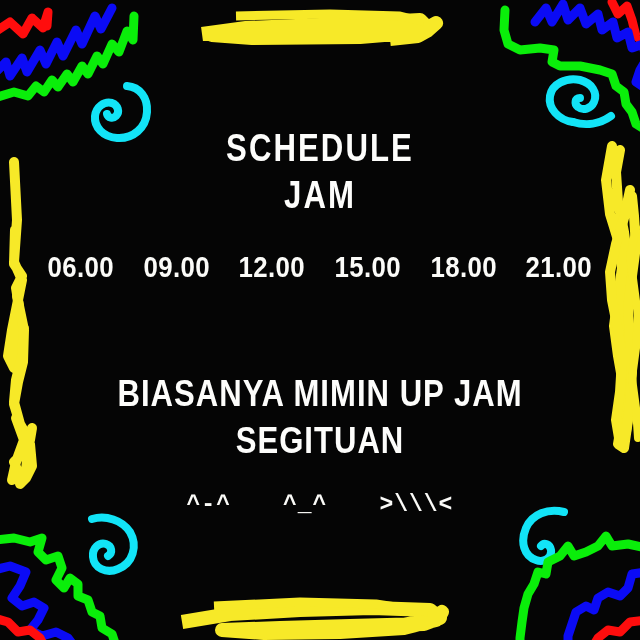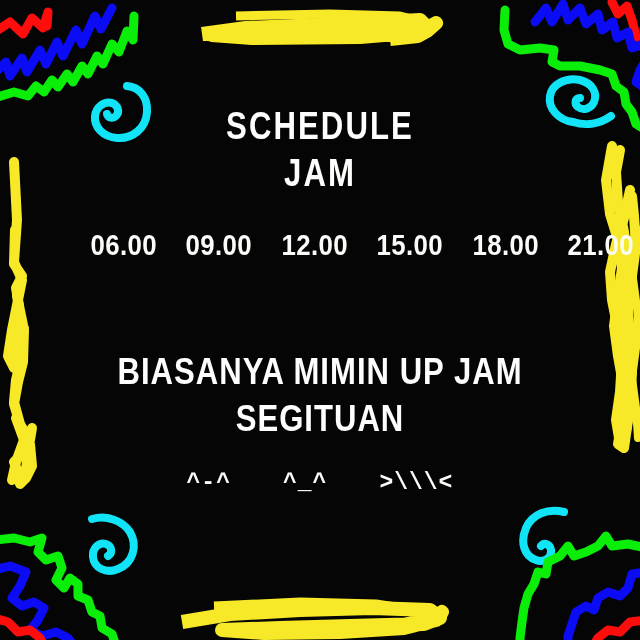--- a/index.html
+++ b/index.html
@@ -22,20 +22,21 @@
     height: 640px;
     pointer-events: none;
   }
   #content {
     position: absolute;
     inset: 0;
     display: flex;
     flex-direction: column;
     align-items: center;
     text-align: center;
+    margin-top: 22px;
   }
   .title-block {
     position: absolute;
     top: 103px;
     left: 0;
     right: 0;
   }
   .title-line {
     display: block;
     color: #fdfdfb;
@@ -45,21 +46,21 @@
     line-height: 47px;
     letter-spacing: 2.5px;
     transform: scaleX(0.82);
   }
   .times-row {
     position: absolute;
     top: 228px;
     left: 0;
     right: 0;
     display: flex;
-    justify-content: flex-end;
+    justify-content: center;
     align-items: baseline;
     gap: 18px;
   }
   .time-chip {
     color: #fbfbf8;
     font-family: "Liberation Sans Narrow", "Liberation Sans", sans-serif;
     font-weight: 700;
     font-size: 30px;
     line-height: 34px;
     letter-spacing: 0.5px;

